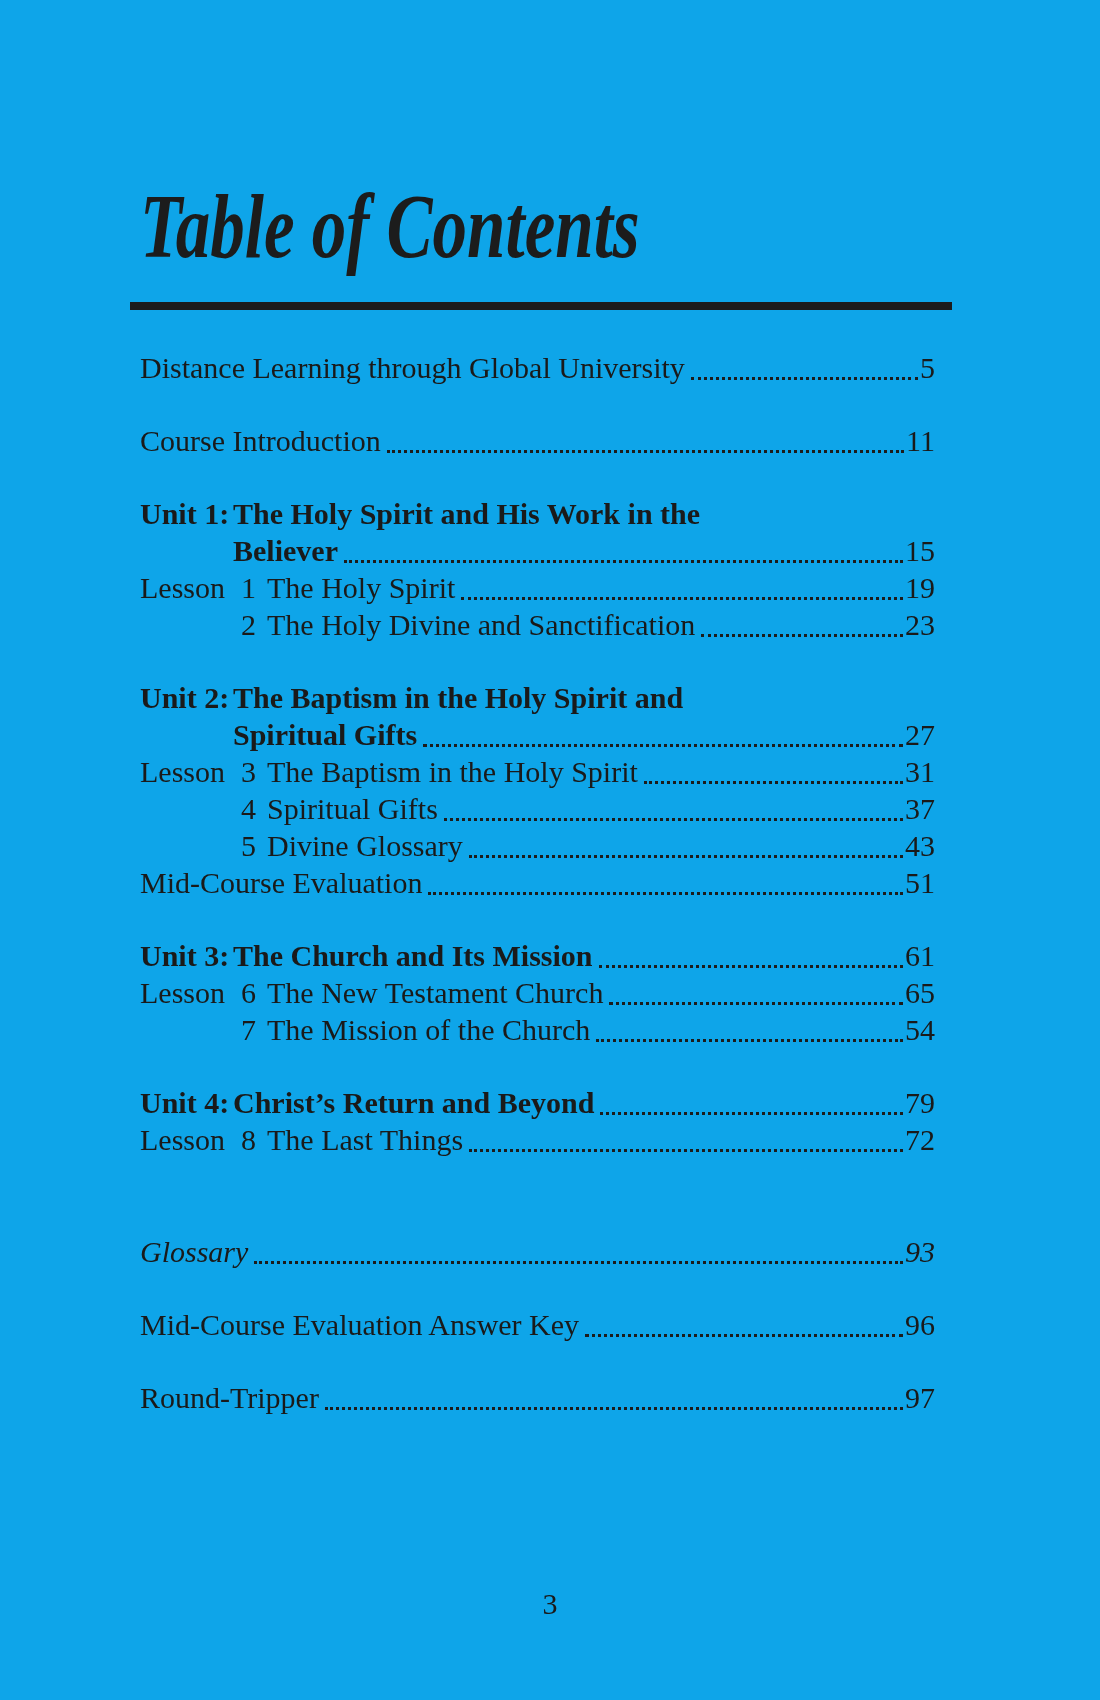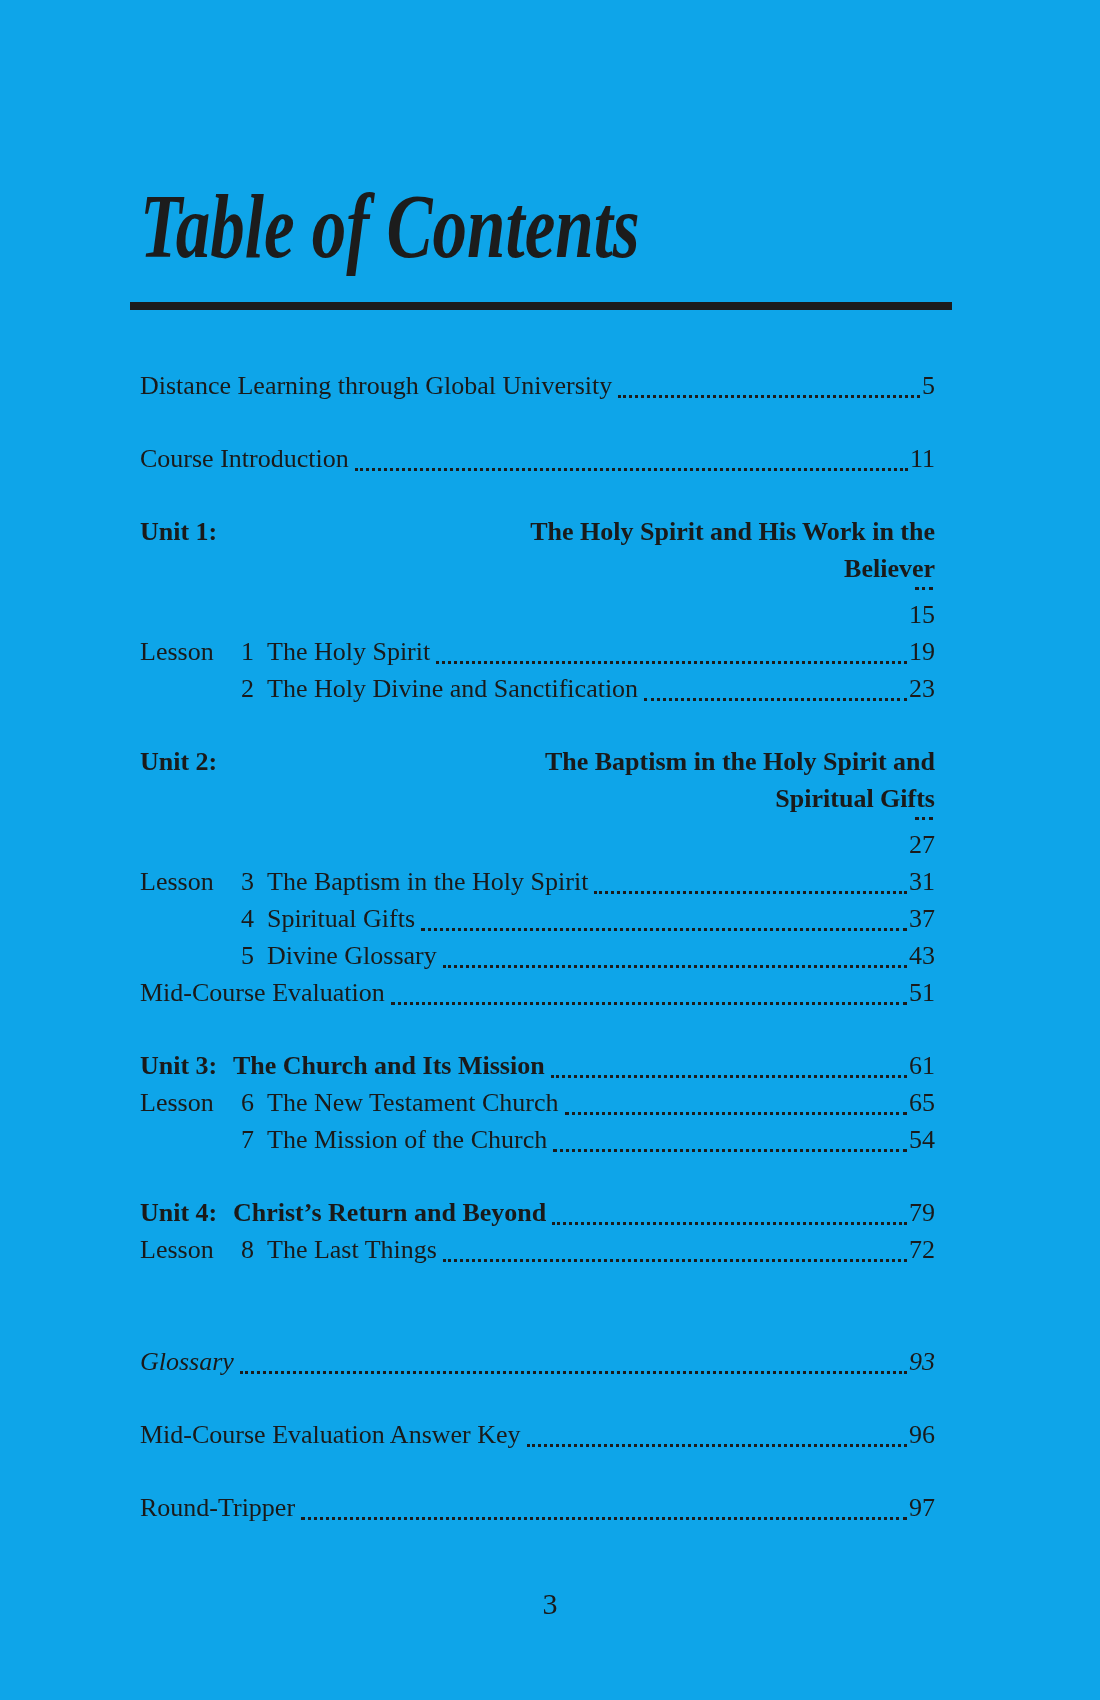--- a/index.html
+++ b/index.html
@@ -26,42 +26,42 @@
     letter-spacing: 0px;
     color: #1c1c1c;
   }
   .rule {
     margin: 30px 0 0 130px;
     width: 822px;
     height: 8px;
     background: #1c1c1c;
   }
   .toc {
-    margin: 57px 0 0 140px;
+    margin: 39px 0 0 140px;
     width: 795px;
-    font-size: 26px;
+    font-size: 30px;
     line-height: 37px;
   }
   .block { margin-bottom: 36px; }
   .block:last-child { margin-bottom: 0; }
   .back-group .block.first-back { margin-top: 75px; font-style: italic; }
   .row {
     display: flex;
     flex-direction: row;
     white-space: nowrap;
   }
   .bold { font-weight: bold; }
   .unit-label {
     flex: 0 0 93px;
     font-weight: bold;
   }
   .lesson-label { flex: 0 0 93px; }
   .lesson-num { flex: 0 0 34px; padding-left: 8px; }
-  .unit-body { flex: 1 1 auto; display: flex; flex-direction: column; align-items: flex-end; }
-  .unit-line2 { display: flex; flex-direction: column; }
+  .unit-body { flex: 1 1 auto; display: flex; flex-direction: column; }
+  .unit-line2 { display: flex; flex-direction: row; }
   .leader {
     flex: 1 1 auto;
     min-width: 18px;
     align-self: flex-end;
     height: 0;
     border-bottom: 3px dotted #1c1c1c;
     margin: 0 2px 6px 6px;
   }
   .pg { flex: 0 0 auto; text-align: right; }
   .footer-num {

